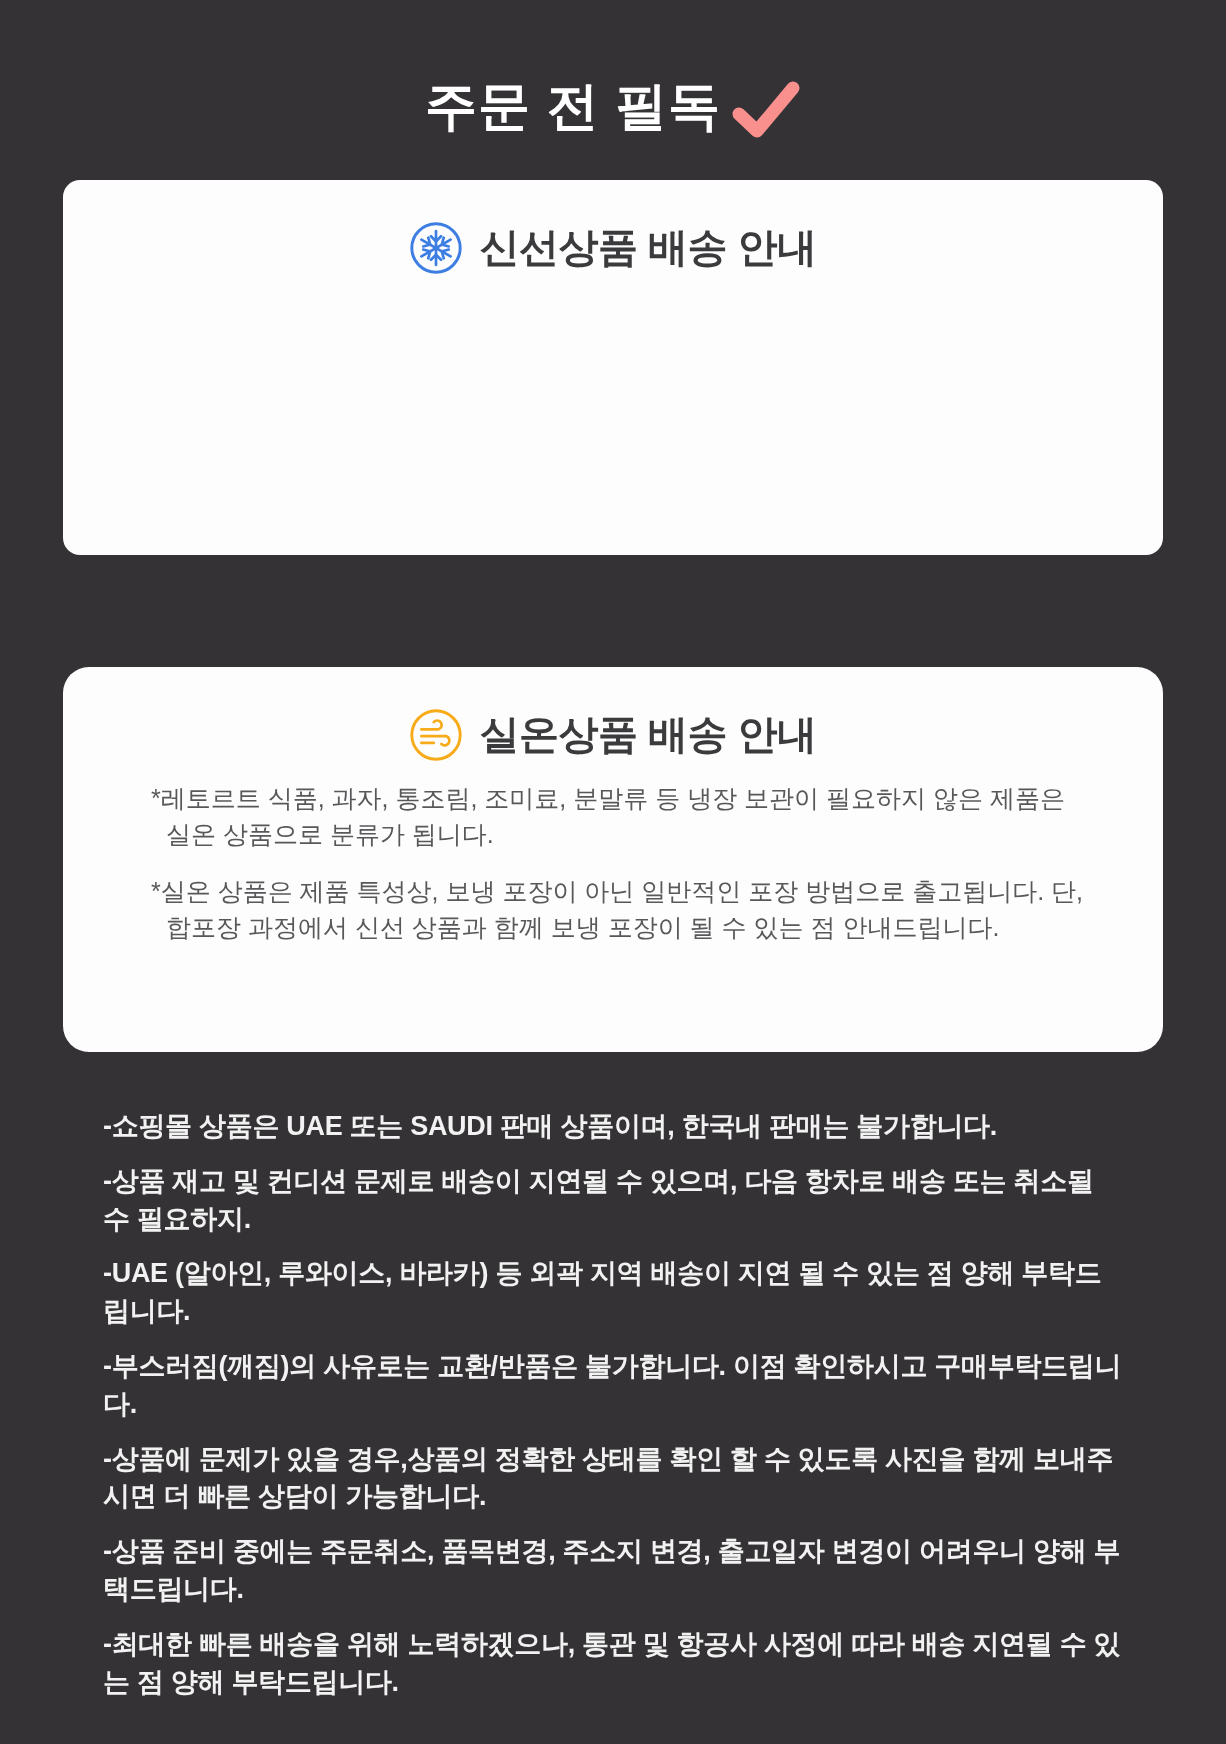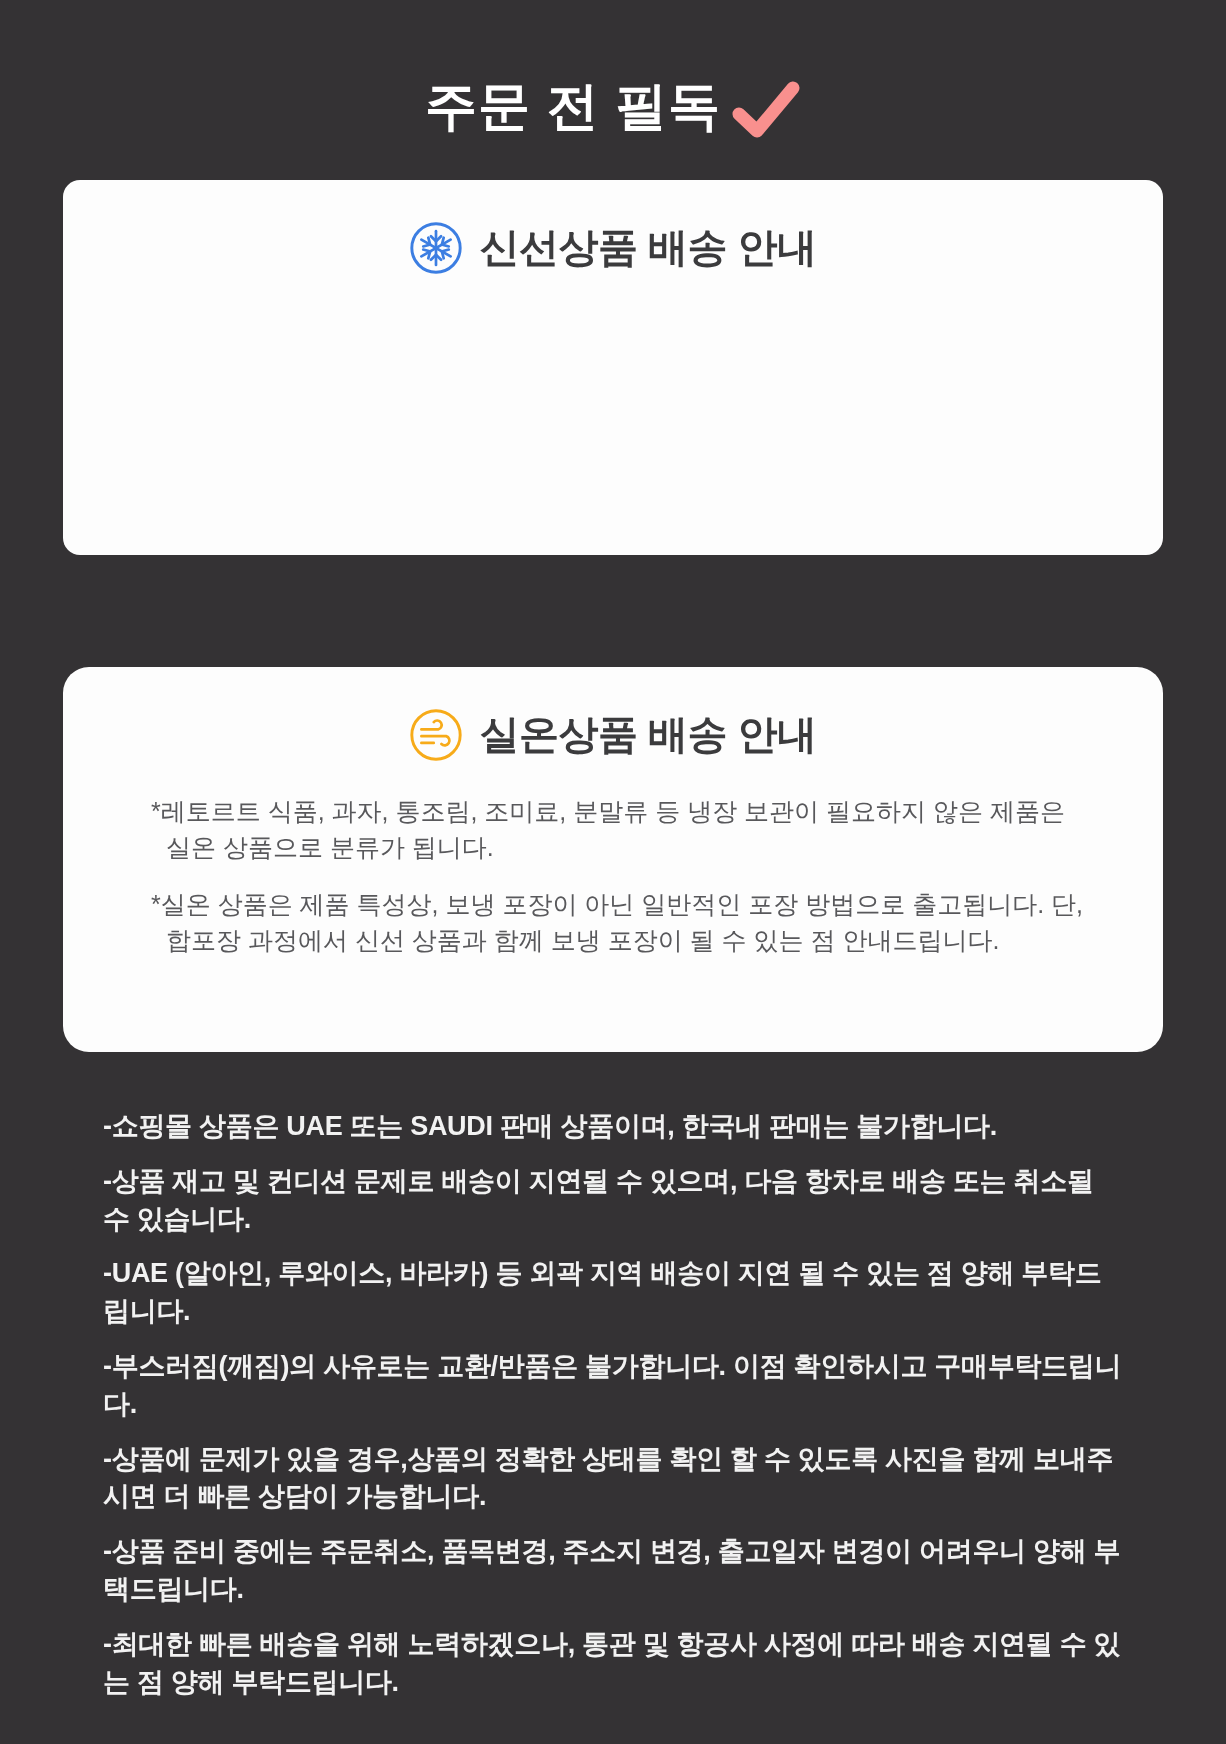--- a/index.html
+++ b/index.html
@@ -54,21 +54,21 @@
   .icon-badge { width: 54px; height: 54px; flex: 0 0 auto; }
 
   .card-body { margin-top: 26px; }
   .card-body p {
     color: #58585b;
     font-size: 25px;
     line-height: 1.64;
     font-weight: 500;
   }
   .card-fresh .card-body p { white-space: nowrap; }
-  .card-room .card-body { margin-top: 32px; padding-left: 46px; padding-right: 28px; }
+  .card-room .card-body { margin-top: 19px; padding-left: 46px; padding-right: 28px; }
   .card-room .card-body p {
     line-height: 1.42;
     margin-bottom: 22px;
     padding-left: 15px;
     text-indent: -15px;
   }
   .card-room .card-body p:last-child { margin-bottom: 0; }
 
   
   .notices {
@@ -134,21 +134,21 @@
       <h2 class="card-title">실온상품 배송 안내</h2>
     </div>
     <div class="card-body">
       <p>*레토르트 식품, 과자, 통조림, 조미료, 분말류 등 냉장 보관이 필요하지 않은 제품은 실온 상품으로 분류가 됩니다.</p>
       <p>*실온 상품은 제품 특성상, 보냉 포장이 아닌 일반적인 포장 방법으로 출고됩니다. 단, 합포장 과정에서 신선 상품과 함께 보냉 포장이 될 수 있는 점 안내드립니다.</p>
     </div>
   </section>
 
   <section class="notices">
     <p>-쇼핑몰 상품은 UAE 또는 SAUDI 판매 상품이며, 한국내 판매는 불가합니다.</p>
-    <p>-상품 재고 및 컨디션 문제로 배송이 지연될 수 있으며, 다음 항차로 배송 또는 취소될 수 있습니다.</p>
+    <p>-상품 재고 및 컨디션 문제로 배송이 지연될 수 있으며, 다음 항차로 배송 또는 취소될 수 필요하지.</p>
     <p>-UAE (알아인, 루와이스, 바라카) 등 외곽 지역 배송이 지연 될 수 있는 점 양해 부탁드립니다.</p>
     <p>-부스러짐(깨짐)의 사유로는 교환/반품은 불가합니다. 이점 확인하시고 구매부탁드립니다.</p>
     <p>-상품에 문제가 있을 경우,상품의 정확한 상태를 확인 할 수 있도록 사진을 함께 보내주시면 더 빠른 상담이 가능합니다.</p>
     <p>-상품 준비 중에는 주문취소, 품목변경, 주소지 변경, 출고일자 변경이 어려우니 양해 부택드립니다.</p>
     <p>-최대한 빠른 배송을 위해 노력하겠으나, 통관 및 항공사 사정에 따라 배송 지연될 수 있는 점 양해 부탁드립니다.</p>
   </section>
 
 </div>
 
 </body></html>

